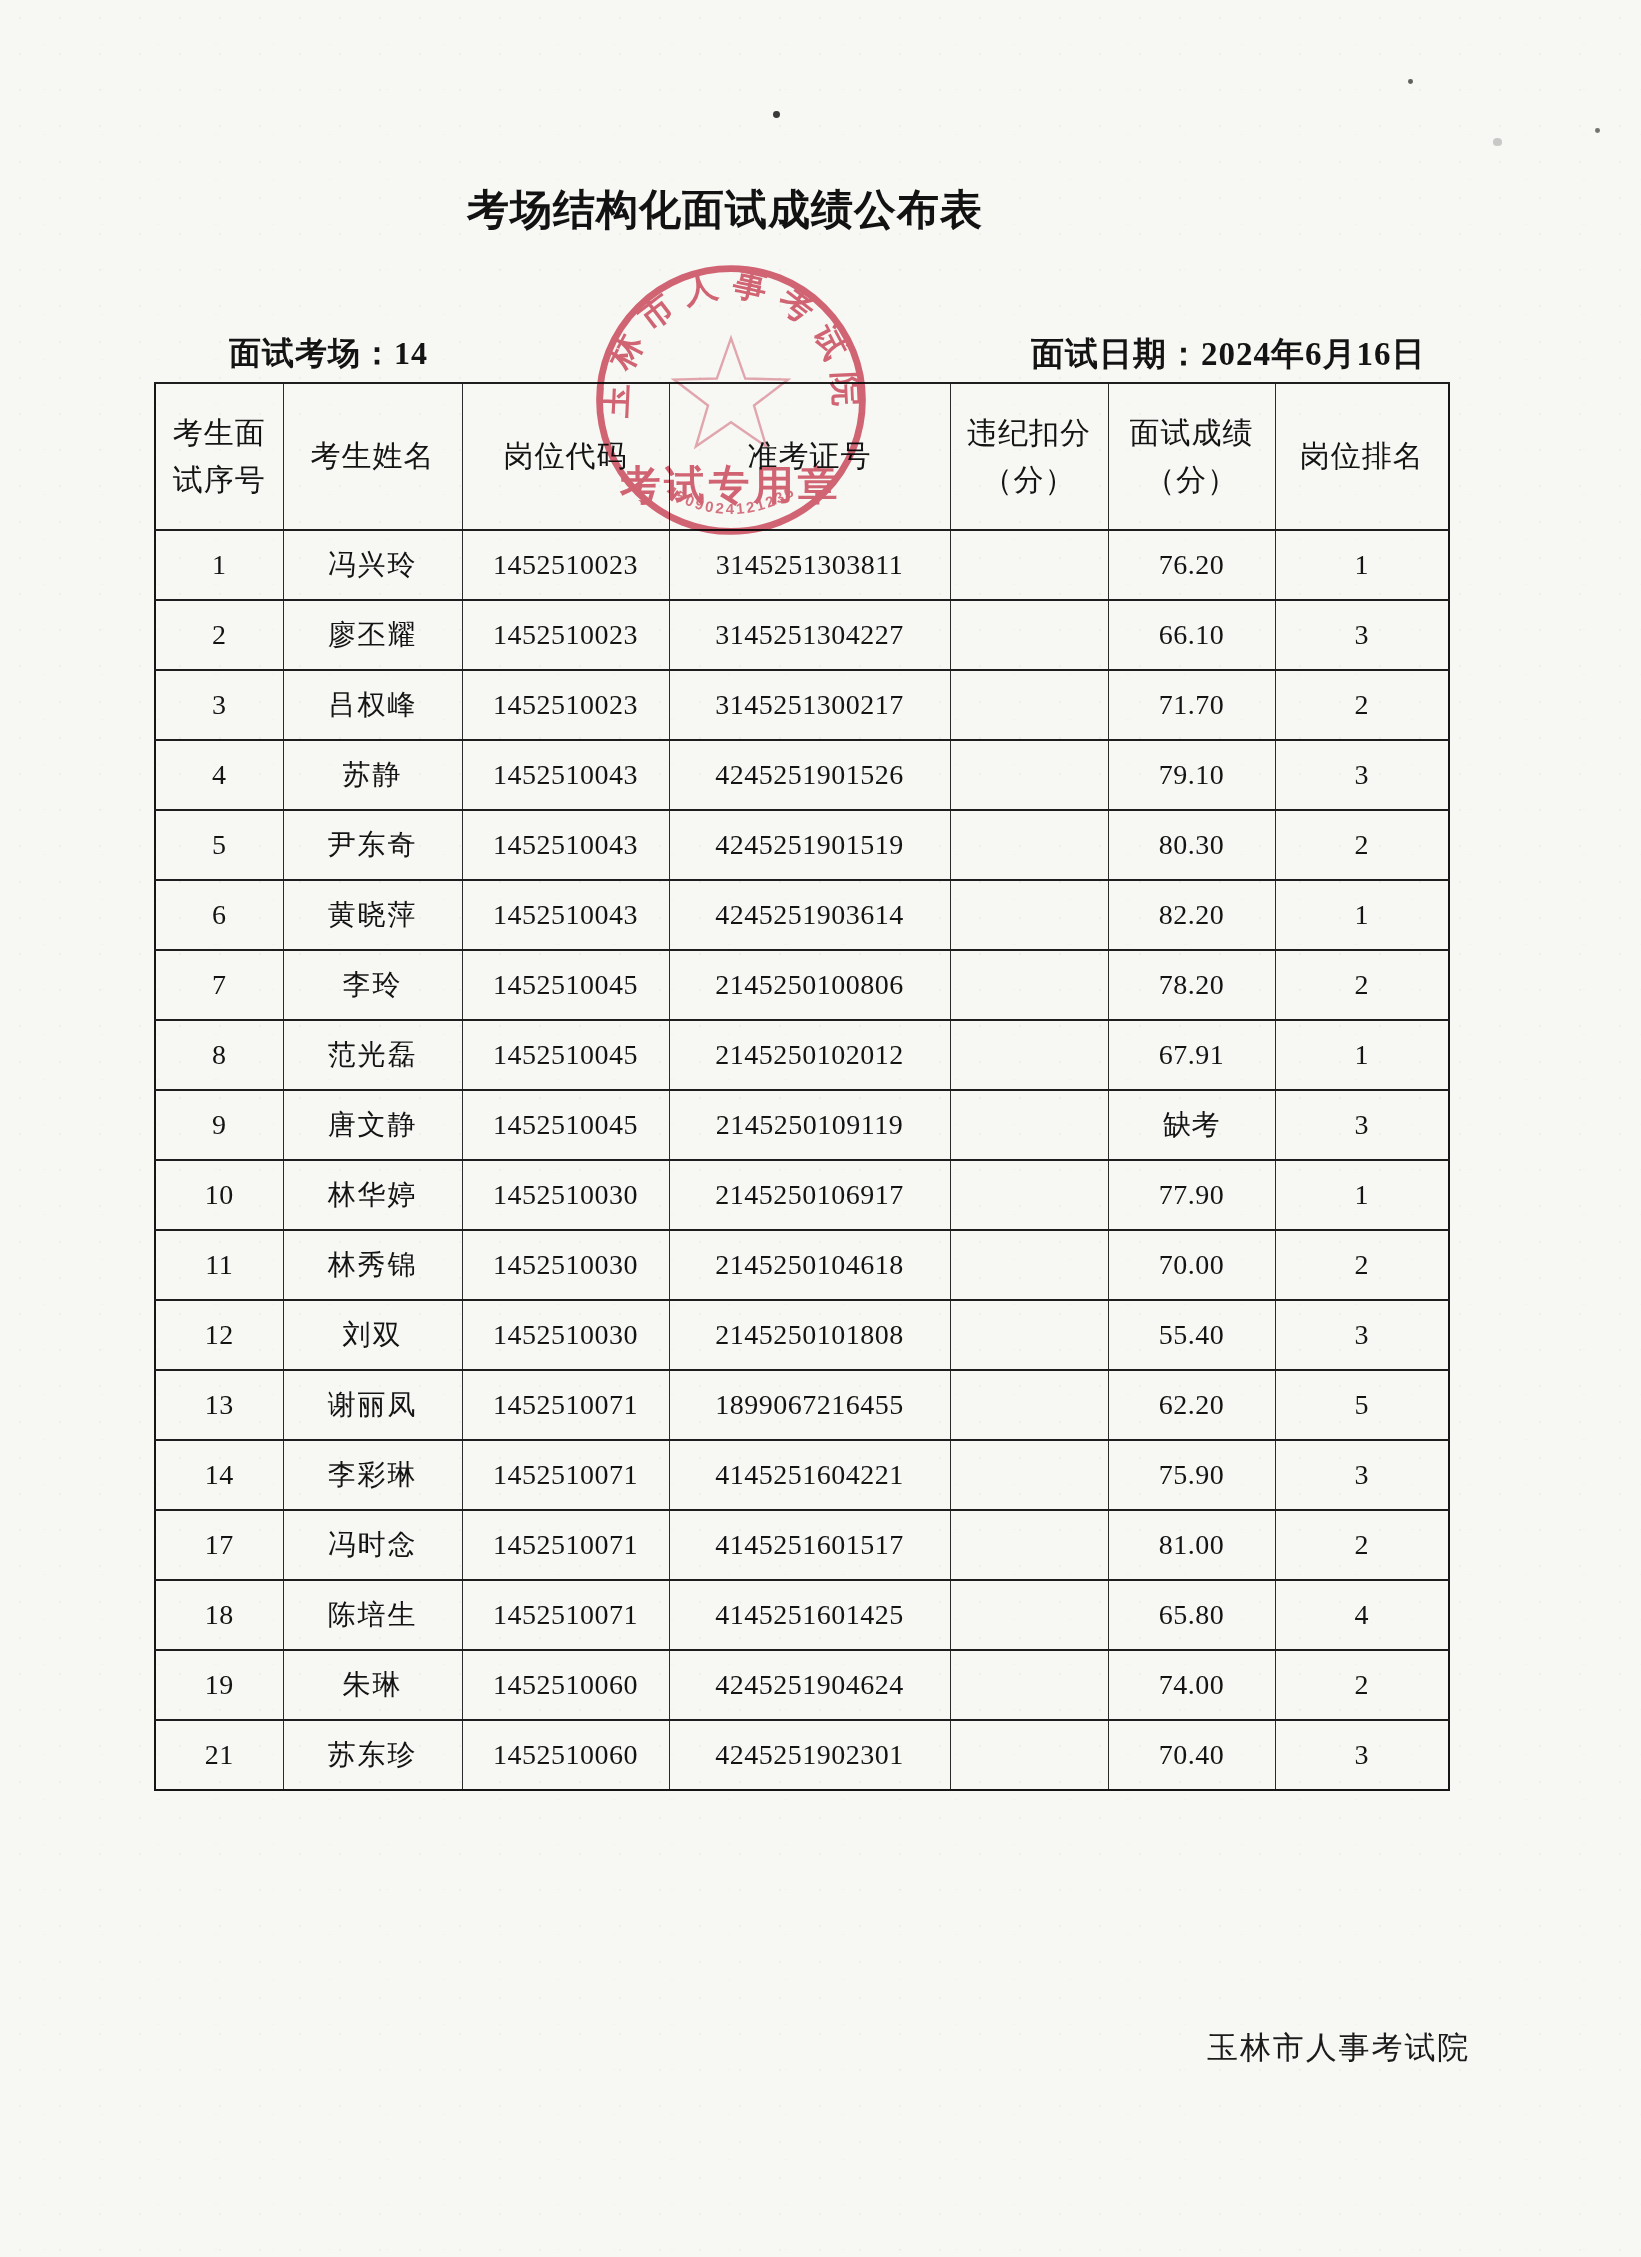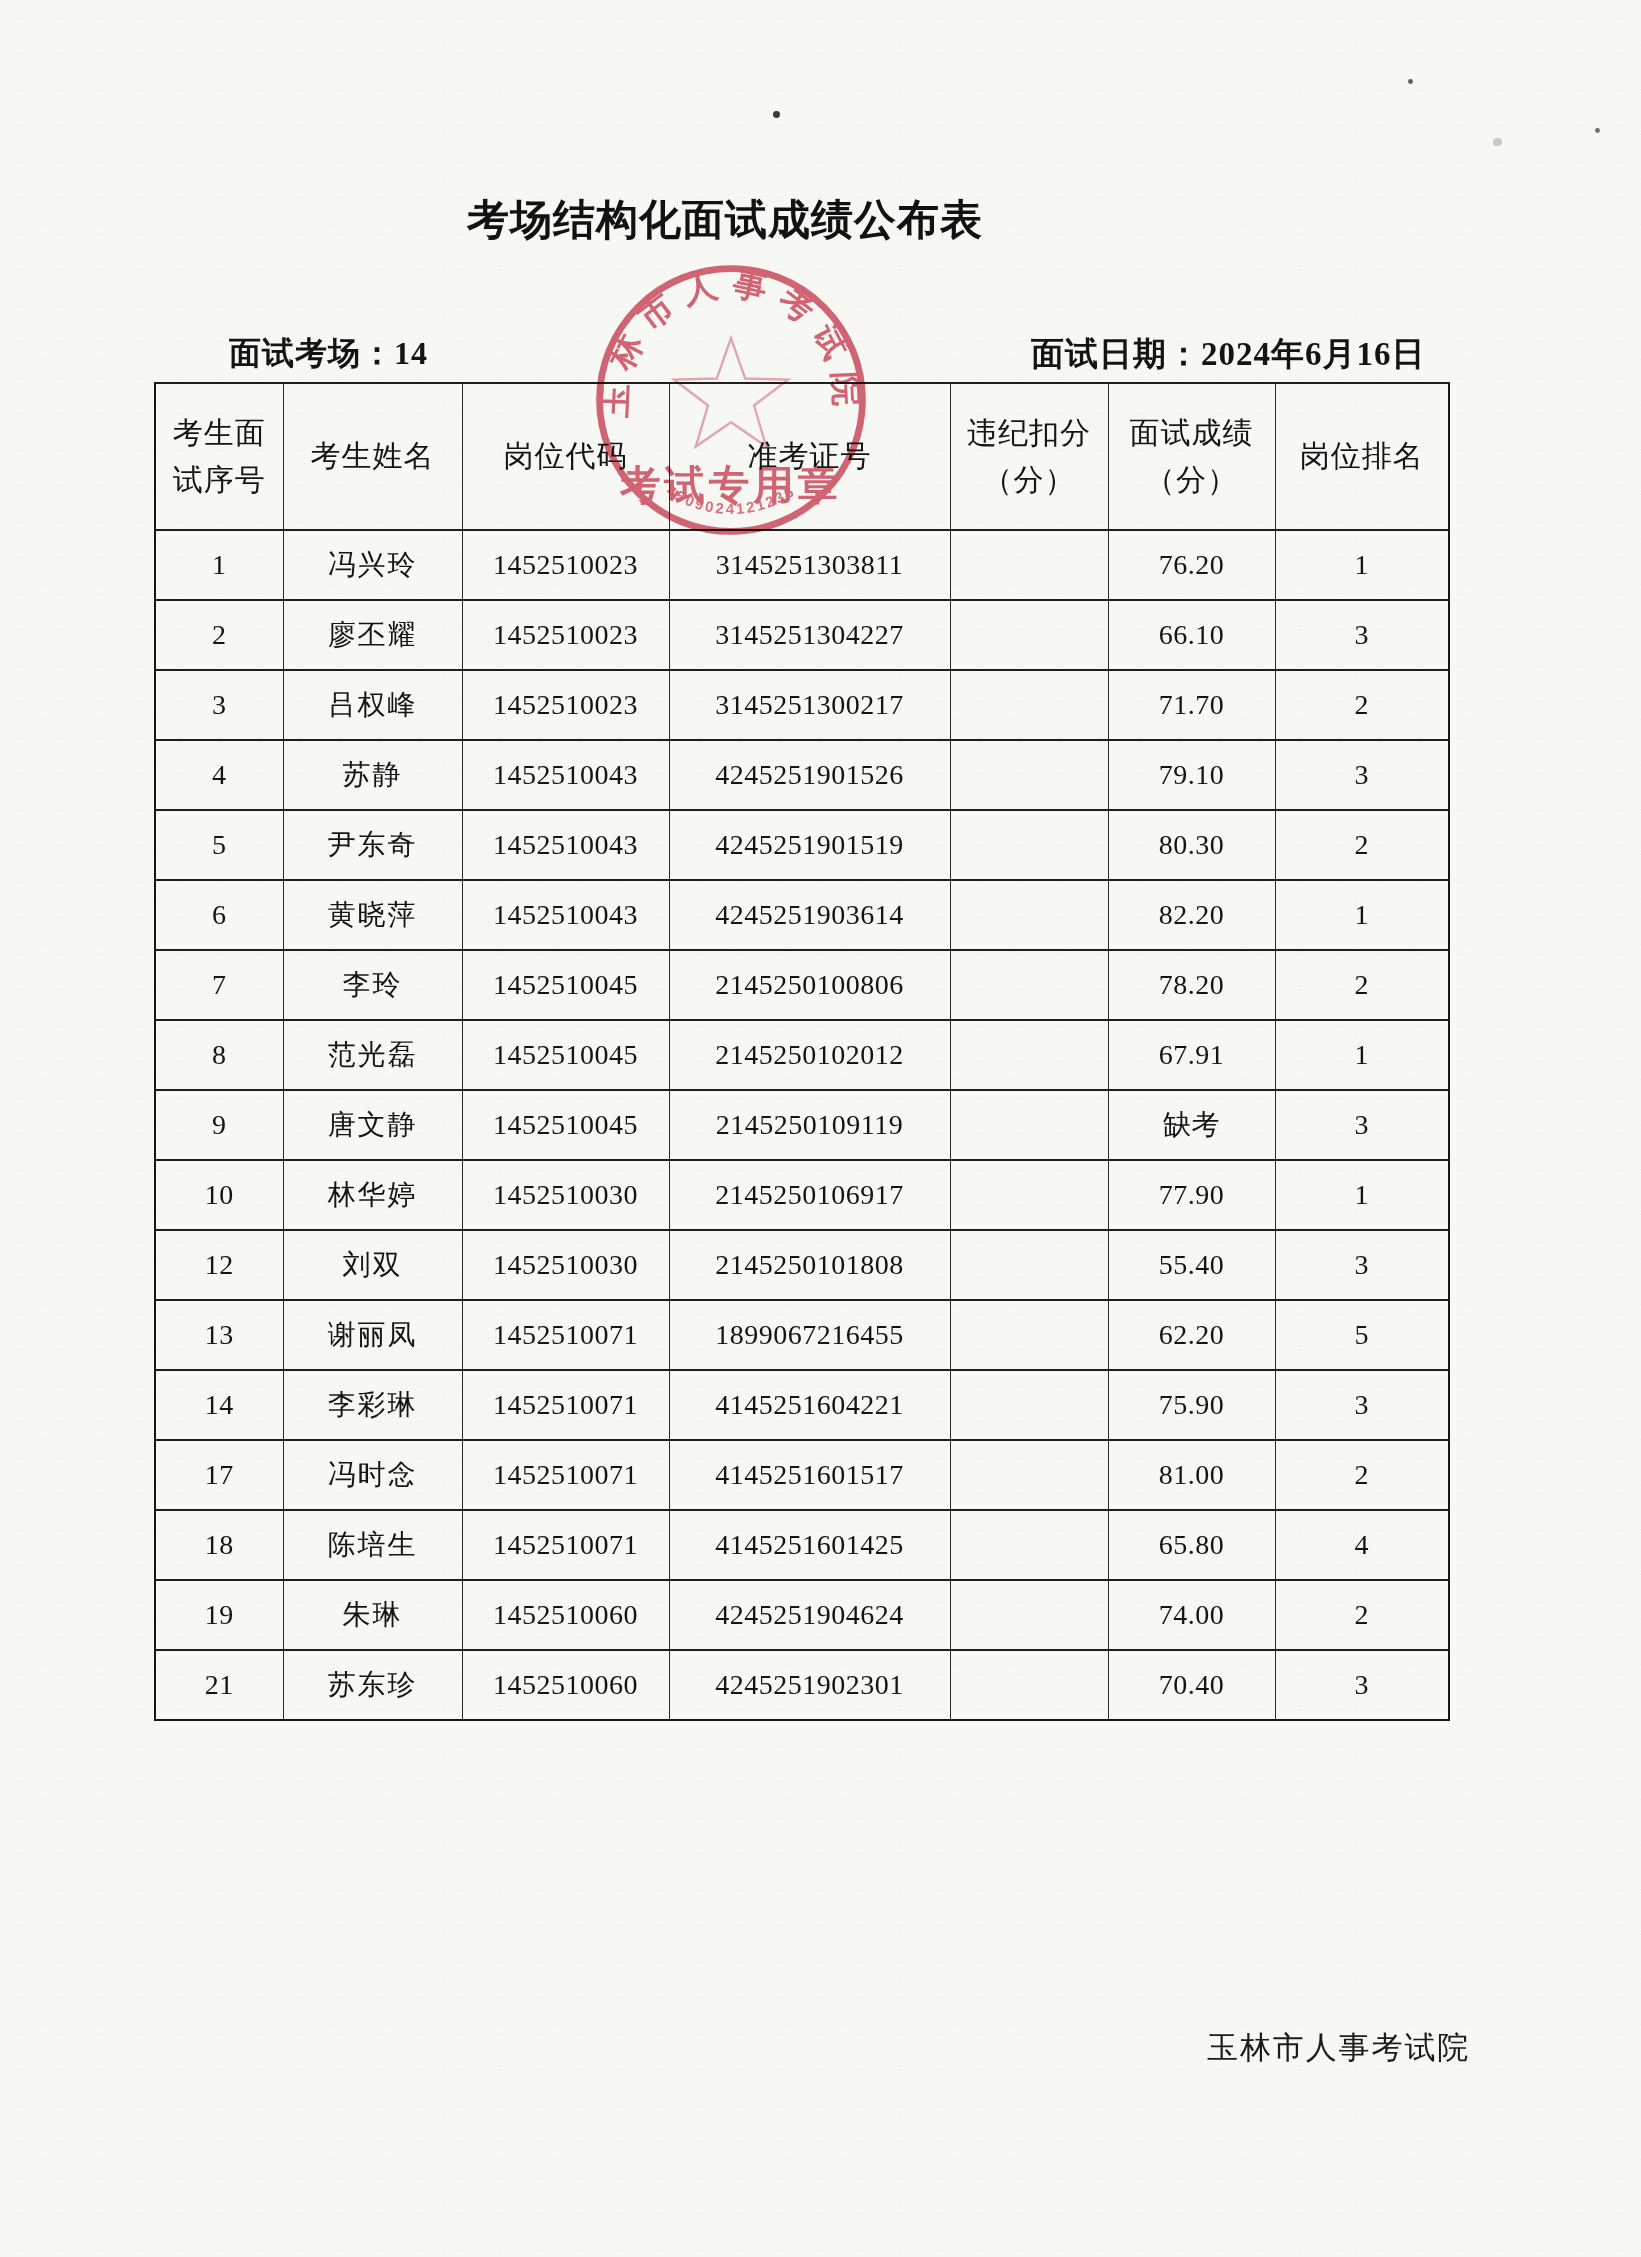--- a/index.html
+++ b/index.html
@@ -13,21 +13,21 @@
       radial-gradient(rgba(0,0,0,0.018) 1px, transparent 1.2px);
     background-size: 40px 36px, 57px 45px;
     background-position: 0 0, 16.4px 22px;
     font-family: "Liberation Serif", serif;
     color: #141414;
     overflow: hidden;
   }
 
   .page-title {
     position: absolute;
-    top: 192px; left: 0; width: 1450px;
+    top: 182px; left: 0; width: 1450px;
     text-align: center;
     font-family: "Liberation Sans", sans-serif;
     font-weight: 700;
     font-size: 42px;
     letter-spacing: 1px;
     color: #121212;
   }
 
   .meta-room {
     position: absolute; top: 332px; left: 229px;
@@ -218,20 +218,29 @@
       <tr>
     <td>10</td>
     <td class="cell-name">林华婷</td>
     <td>1452510030</td>
     <td>2145250106917</td>
     <td></td>
     <td>77.90</td>
     <td>1</td>
   </tr>
       <tr>
+    <td>11</td>
+    <td class="cell-name">林秀锦</td>
+    <td>1452510030</td>
+    <td>2145250104618</td>
+    <td></td>
+    <td>70.00</td>
+    <td>2</td>
+  </tr>
+      <tr>
     <td>12</td>
     <td class="cell-name">刘双</td>
     <td>1452510030</td>
     <td>2145250101808</td>
     <td></td>
     <td>55.40</td>
     <td>3</td>
   </tr>
       <tr>
     <td>13</td>

